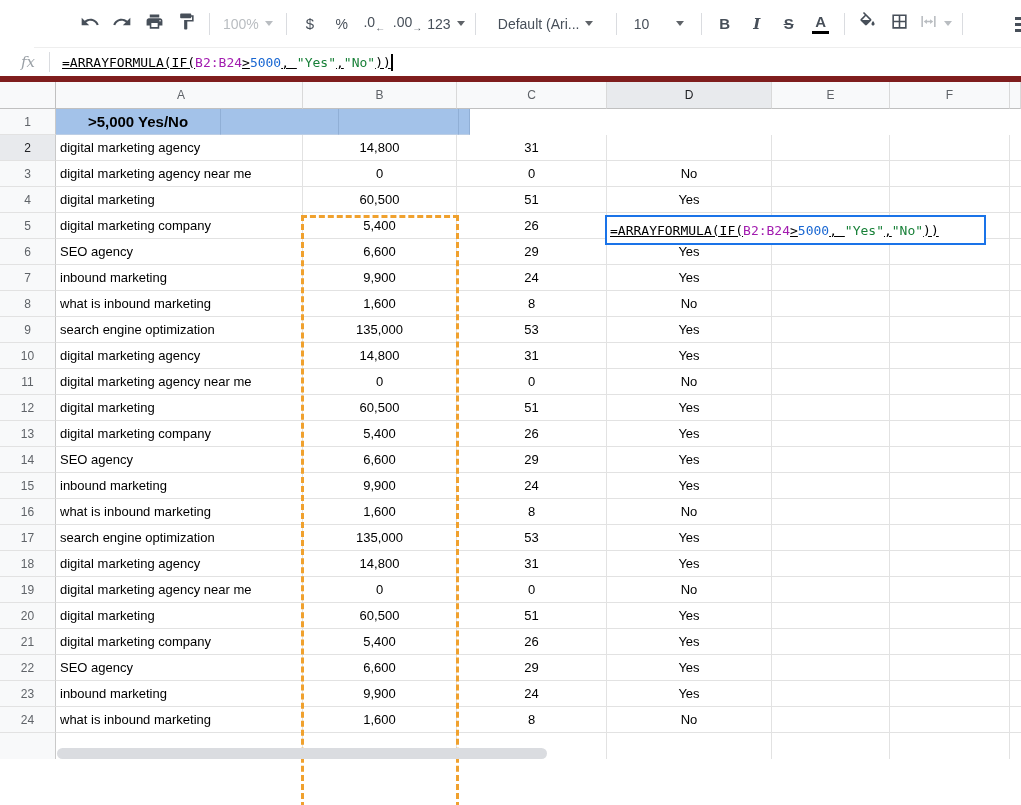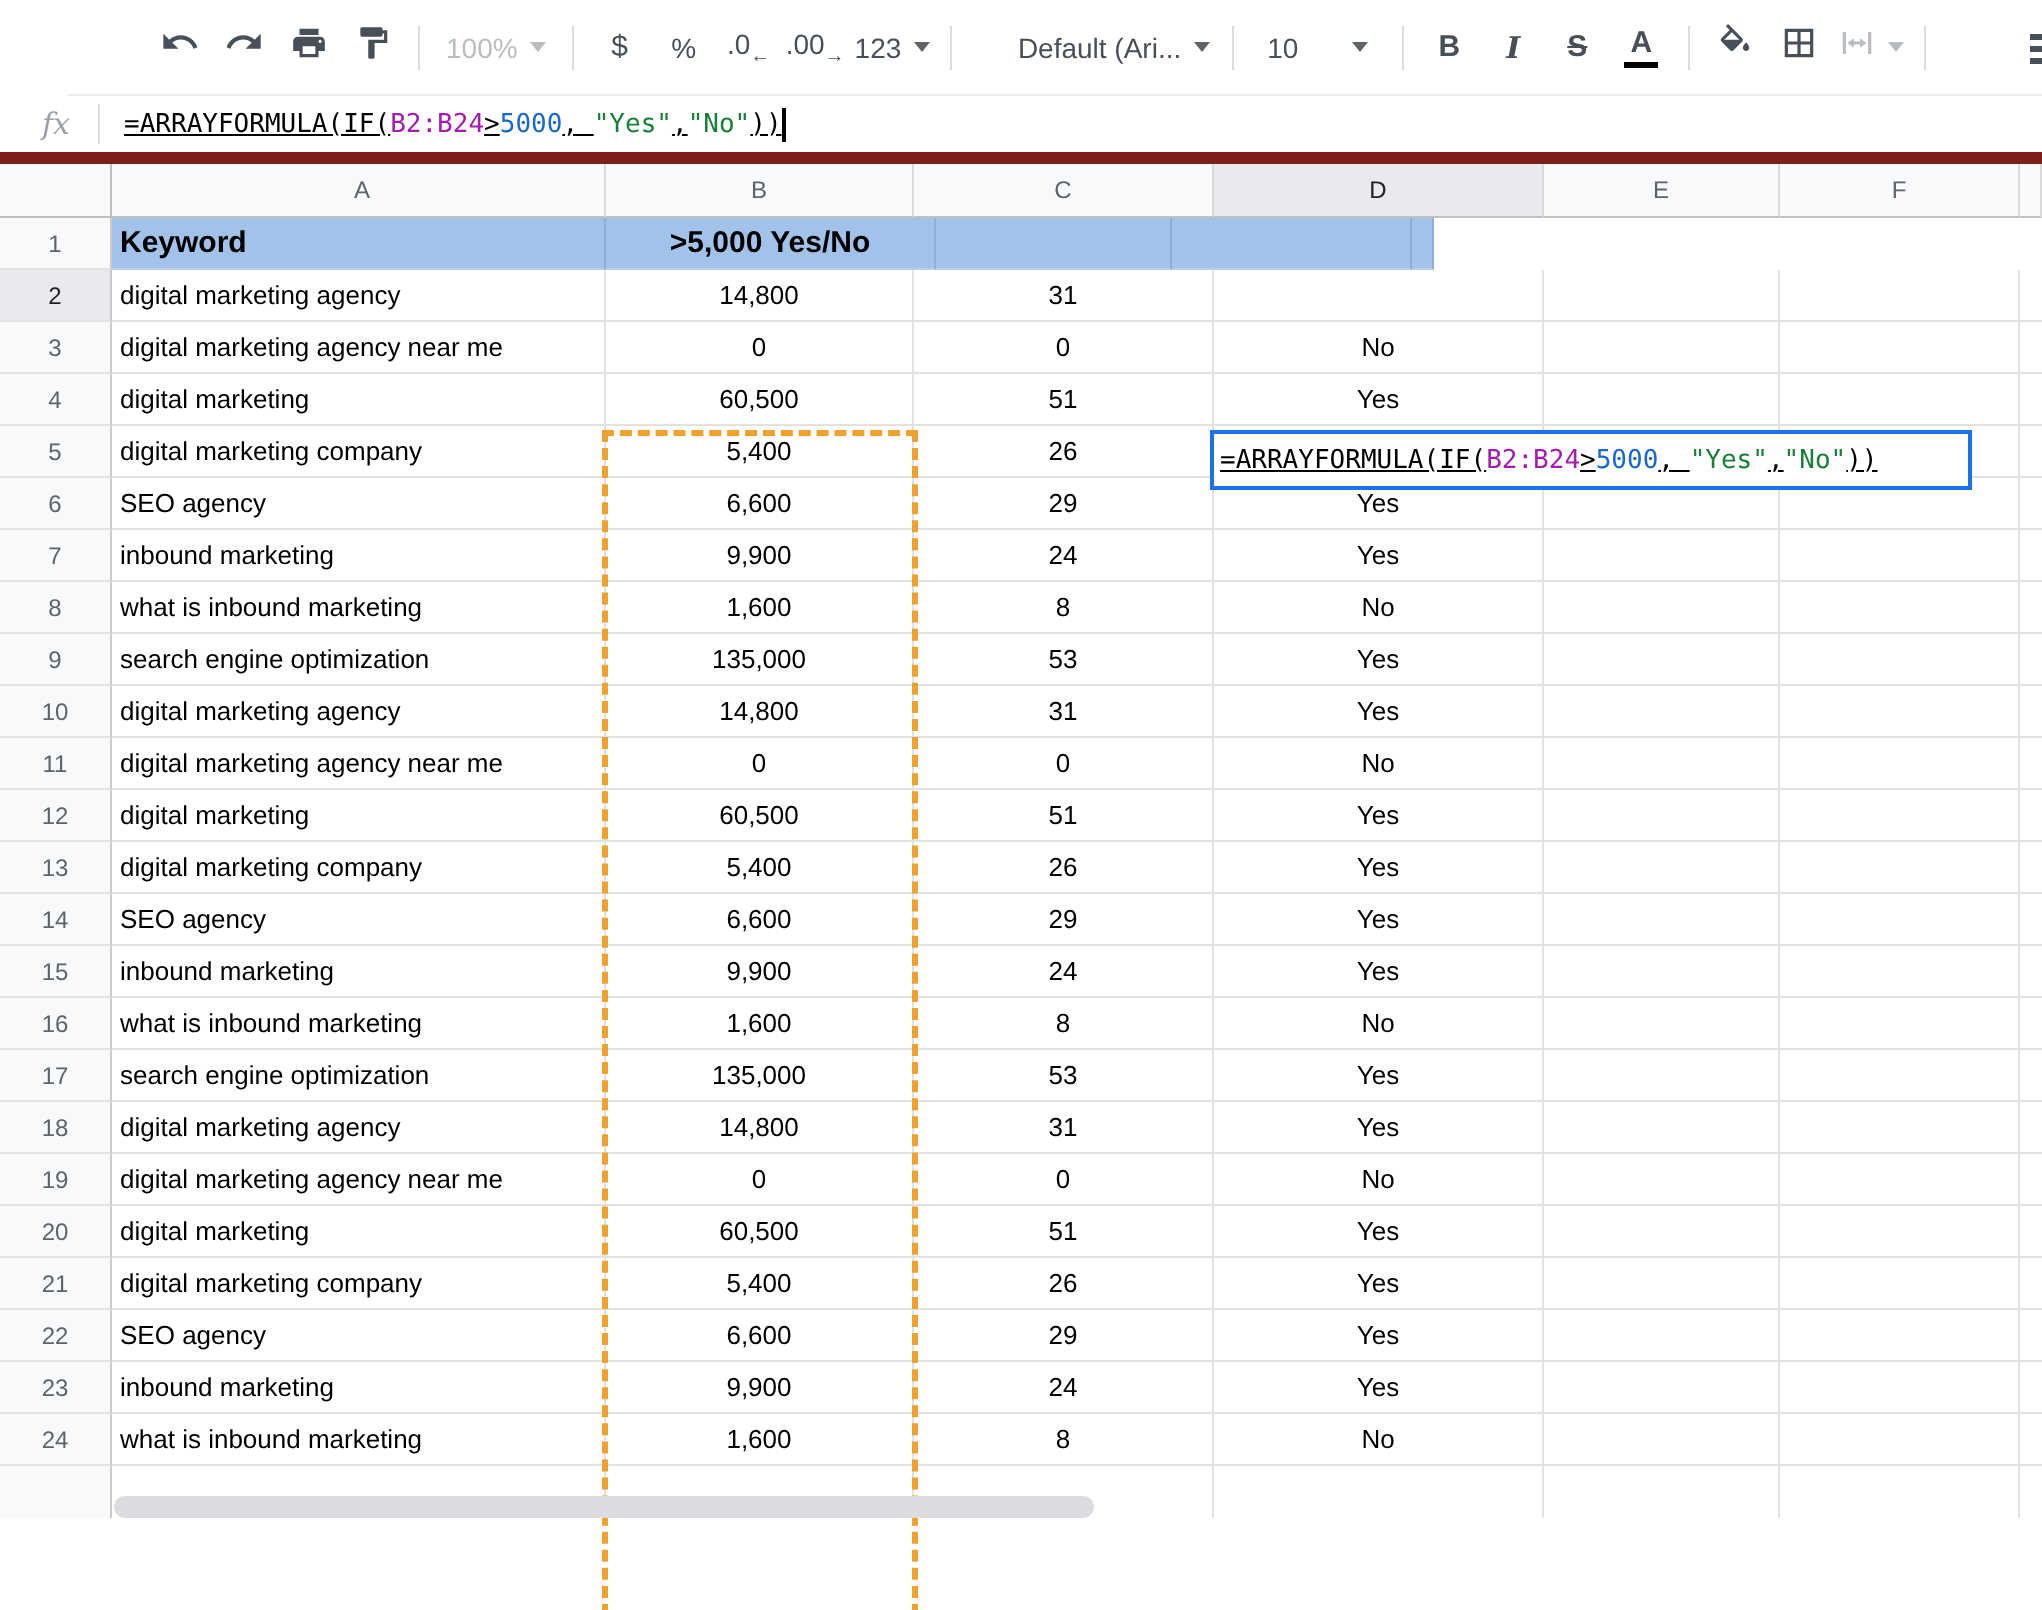--- a/index.html
+++ b/index.html
@@ -13,21 +13,21 @@
   .tb-btn svg { fill:#474f59; }
   .tb-txt { font-size:14px; font-weight:bold; color:#474f59; }
   .sep { width:1px; height:22px; background:#dadce0; margin:0 7px; }
   .caret { width:0; height:0; border-left:4px solid transparent; border-right:4px solid transparent; border-top:5px solid #5f6368; margin-left:6px; }
   .caret.gray { border-top-color:#b9bdc1; }
   .disabled, .disabled .tb-txt { color:#b9bdc1 !important; }
   .disabled svg { fill:#b9bdc1; }
   .zoom-box { display:flex; align-items:center; margin:0 6px; }
   .zoom-box .tb-txt { font-weight:normal; font-size:14px; }
   .dec-arrow { font-size:10px; vertical-align:-4px; letter-spacing:-1px; }
-  .font-box { display:flex; align-items:center; width:118px; justify-content:flex-end; margin:0 4px; }
+  .font-box { display:flex; align-items:center; width:118px; justify-content:center; margin:0 4px; }
   .font-box .tb-txt { font-weight:normal; font-size:14px; white-space:nowrap; overflow:hidden; }
   .size-box { display:flex; align-items:center; width:62px; justify-content:space-between; margin:0 4px; padding:0 6px; }
   .size-box .tb-txt { font-weight:normal; font-size:14px; }
   .btn-b { font-weight:bold; font-size:15px; }
   .btn-i { font-family:"DejaVu Serif", serif; font-style:italic; font-size:15px; font-weight:bold; }
   .btn-s { font-size:15px; font-weight:bold; text-decoration:line-through; }
   .btn-a { display:flex; flex-direction:column; align-items:center; }
   .btn-a .a-ch { font-size:15px; font-weight:bold; line-height:15px; }
   .btn-a .a-bar { width:17px; height:3px; background:#000; margin-top:2px; }
   .clip-icon { position:absolute; right:0; top:14px; width:9px; height:20px; overflow:hidden; }
@@ -185,21 +185,20 @@
       <div class="cell cb">B</div>
       <div class="cell cc">C</div>
       <div class="cell cd sel">D</div>
       <div class="cell ce" style="display:flex;align-items:center;justify-content:center;">E</div>
       <div class="cell cf" style="display:flex;align-items:center;justify-content:center;">F</div>
       <div class="cell cg"></div>
     </div>
 
     <div class="row row1">
       <div class="cell gutter">1</div>
-      <div class="cell ca">Keyword</div>
       <div class="cell cd">&gt;5,000 Yes/No</div>
       <div class="cell ce"></div>
       <div class="cell cf"></div>
       <div class="cell cg"></div>
     </div>
 
     <div id="rows-container">
   <div class="row">
     <div class="cell gutter sel">2</div>
     <div class="cell ca">digital marketing agency</div>

